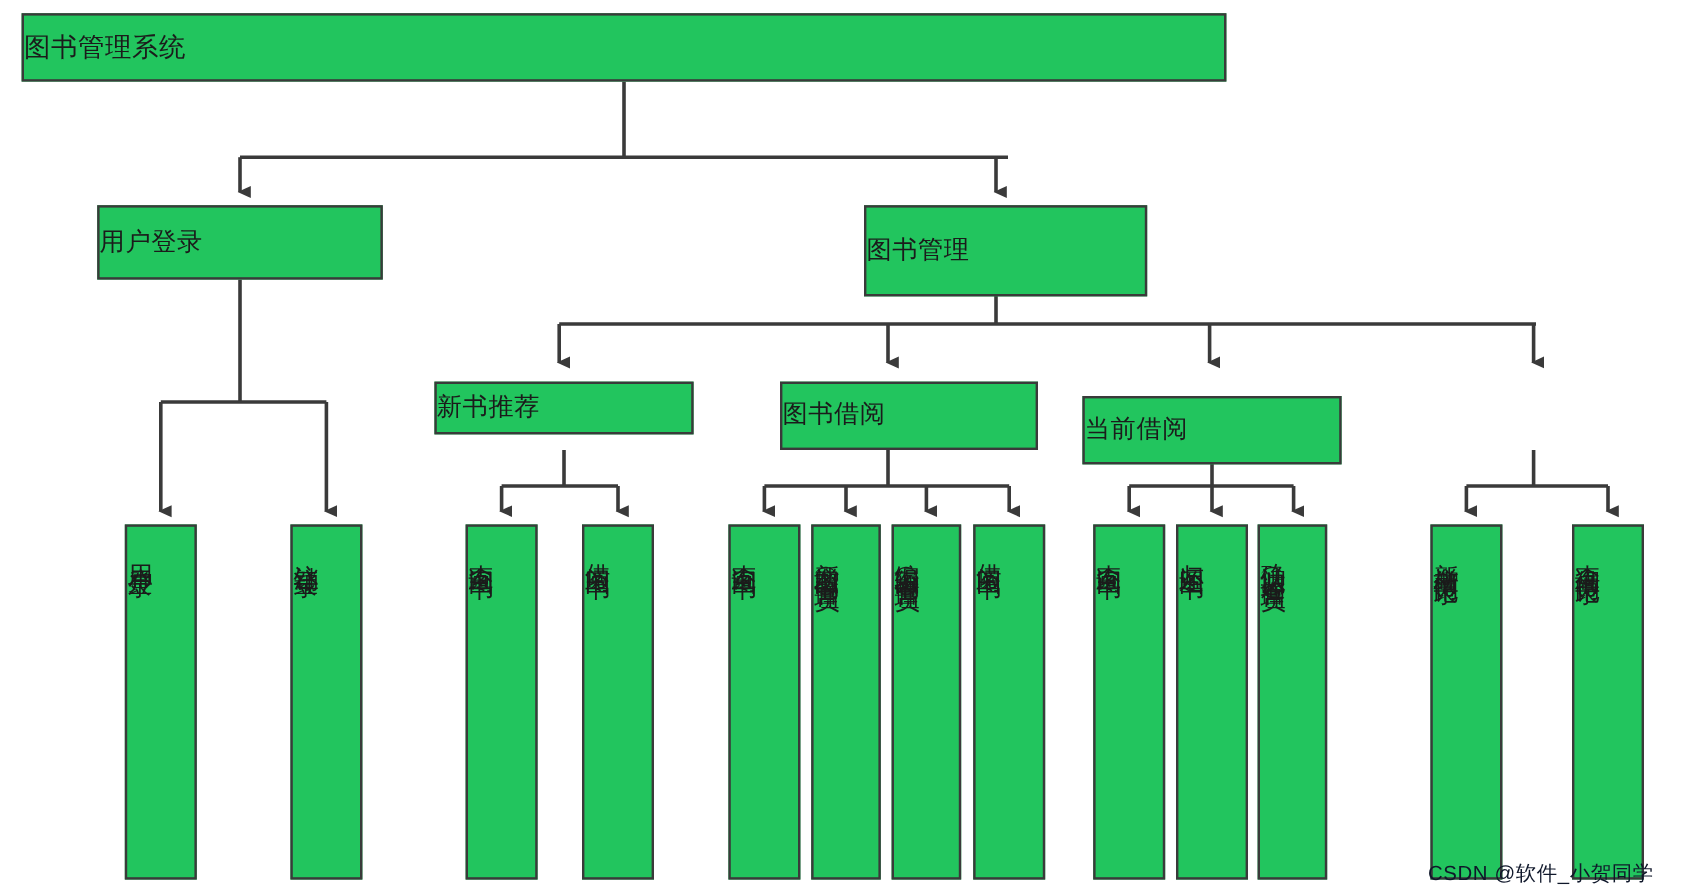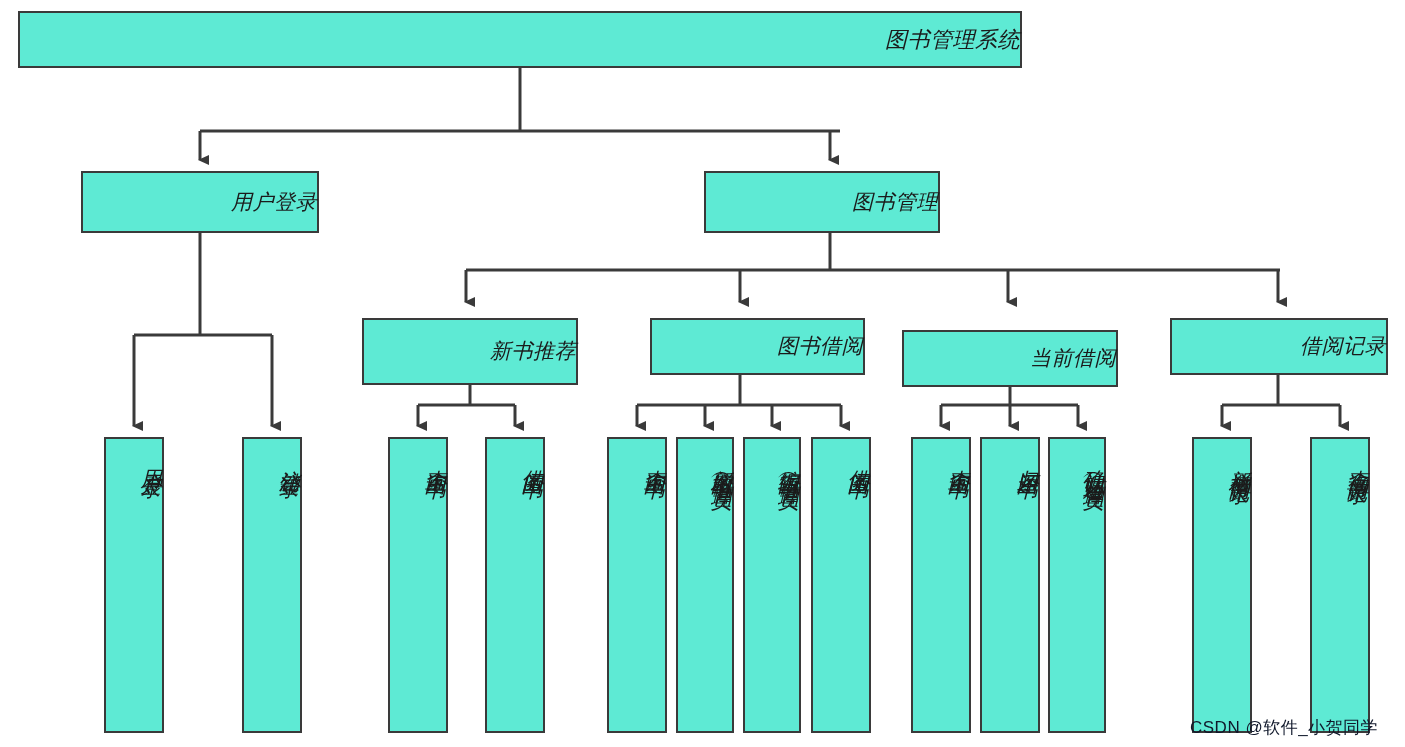--- a/index.html
+++ b/index.html
@@ -24,26 +24,25 @@
     left: 0;
     top: 0;
     width: 1405px;
     height: 747px;
     pointer-events: none;
   }
   .node {
     position: absolute;
     box-sizing: border-box;
     border: 2.5px solid #3a3a3a;
-    background: #5eead4;
+    background: #22c55e;
     display: flex;
     align-items: center;
-    justify-content: flex-end;
+    justify-content: flex-start;
     color: #1b1b1b;
-    font-style: italic;
   }
   .node .label {
     display: block;
     text-align: center;
     line-height: 1.18;
     letter-spacing: 0.5px;
   }
   .node-horizontal .label {
     writing-mode: horizontal-tb;
     font-size: 21px;
@@ -126,35 +125,32 @@
     </g>
   </svg>
 
   <div class="node node-horizontal" id="node-root" style="left:18px; top:11px; width:1004px; height:57px;">
     <span class="label">图书管理系统</span>
   </div>
 
   <div class="node node-horizontal" style="left:81px; top:171px; width:238px; height:62px;">
     <span class="label">用户登录</span>
   </div>
-  <div class="node node-horizontal" style="left:704px; top:171px; width:236px; height:62px;">
+  <div class="node node-horizontal" style="left:720px; top:171px; width:236px; height:76px;">
     <span class="label">图书管理</span>
   </div>
 
-  <div class="node node-horizontal" style="left:362px; top:318px; width:216px; height:67px;padding-left:28px;">
+  <div class="node node-horizontal" style="left:362px; top:318px; width:216px; height:44px;">
     <span class="label">新书推荐</span>
   </div>
   <div class="node node-horizontal" style="left:633px; top:318px; width:215px; height:57px;margin-left:17px;">
     <span class="label">图书借阅</span>
   </div>
   <div class="node node-horizontal" style="left:902px; top:318px; width:216px; height:57px;margin-top:12px;">
     <span class="label">当前借阅</span>
-  </div>
-  <div class="node node-horizontal" style="left:1170px; top:318px; width:218px; height:57px;">
-    <span class="label">借阅记录</span>
   </div>
 
   <div class="node node-vertical" style="left:104px; top:437px; width:60px; height:296px;">
     <span class="label">用户登录</span>
   </div>
   <div class="node node-vertical" style="left:242px; top:437px; width:60px; height:296px;">
     <span class="label">注销登录</span>
   </div>
 
   <div class="node node-vertical" style="left:388px; top:437px; width:60px; height:296px;">

